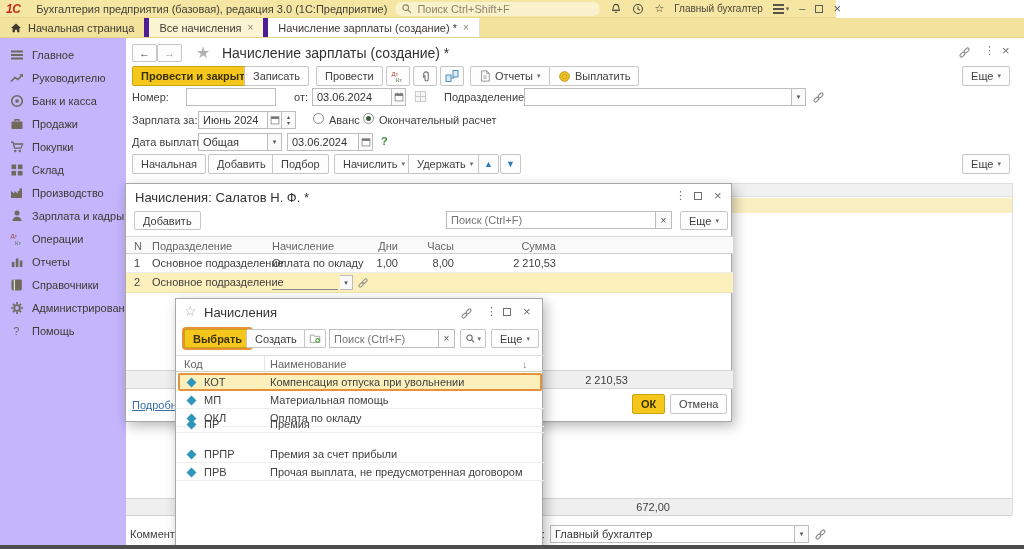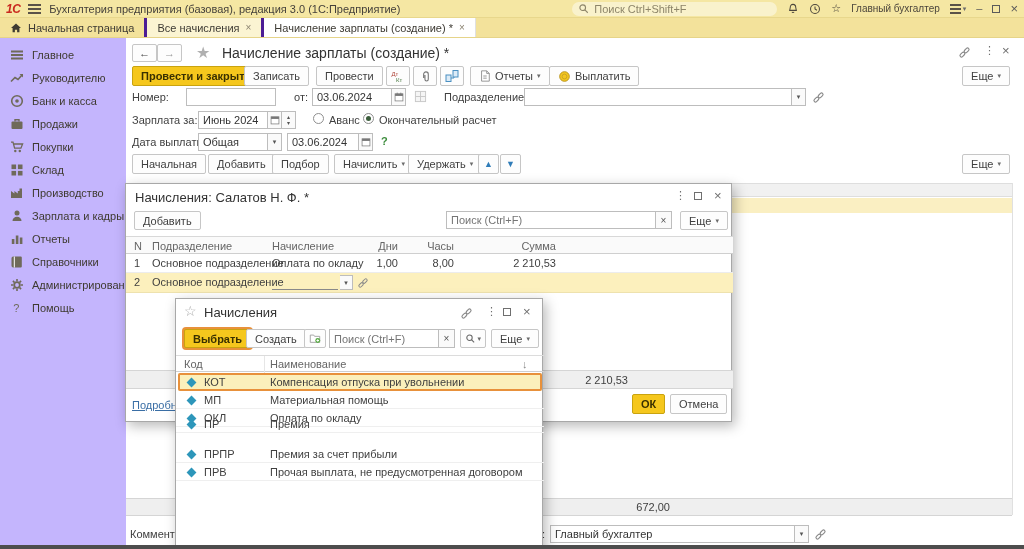--- a/index.html
+++ b/index.html
@@ -3,33 +3,33 @@
 <meta charset="utf-8">
 <style>
   * { box-sizing: border-box; margin:0; padding:0; }
   html,body { background:#888; }
   body { font-family:"Liberation Sans","DejaVu Sans",sans-serif; }
   .screen { position:relative; width:1024px; height:549px; background:#fff; overflow:hidden; font-size:11px; color:#3f3f3f; }
   .abs { position:absolute; }
   .nowrap { white-space:nowrap; }
 
   
-  .titlebar { left:0; top:0; width:1024px; height:18px; background:#f5e7a3; border-bottom:1px solid #e8d78c; display:flex; align-items:center; padding:0 6px; gap:8px; }
+  .titlebar { left:0; top:0; width:836px; height:18px; background:#f5e7a3; border-bottom:1px solid #e8d78c; display:flex; align-items:center; padding:0 6px; gap:8px; }
   .logo { color:#c9281e; font-weight:bold; font-style:italic; font-size:12px; letter-spacing:-0.5px; }
   .burger { width:13px; display:flex; flex-direction:column; gap:2px; }
   .burger i { display:block; height:2px; background:#5a5248; }
   .app-title { font-size:11px; color:#44403a; }
   .tb-right { margin-left:auto; display:flex; align-items:center; gap:10px; }
   .tb-search { display:flex; align-items:center; gap:5px; background:rgba(255,255,255,.45); border-radius:7px; height:14px; padding:0 6px; width:205px; color:#8d8569; }
   .tb-ico { color:#4c463c; font-size:11px; line-height:1; }
   .winbtn { color:#5a5a5a; font-size:11px; line-height:1; }
   .maxbox { width:8px; height:8px; border:1.4px solid #5a5a5a; display:inline-block; }
 
   .tabbar { left:0; top:18px; width:1024px; height:20px; background:#f3e29b; display:flex; border-bottom:1px solid #e6d489; }
-  .tab { display:flex; align-items:center; gap:6px; padding:0 10px; font-size:11px; color:#3d3a33; border-right:3px solid #4c1d95; }
+  .tab { display:flex; align-items:center; gap:6px; padding:0 10px; font-size:11px; color:#3d3a33; border-right:5px solid #4c1d95; }
   .tab .x { color:#8b8370; font-size:10px; }
   .tab.t2 { background:#fbf4d2; }
   .tab.t3 { background:#ffffff; border-right:1px solid #e0e0e0; }
 
   
   .sidebar { left:0; top:38px; width:126px; height:511px; background:#c4b5fd; padding-top:5px; }
   .sb-item { display:flex; align-items:center; gap:8px; height:23px; padding-left:10px; color:#3e3a30; cursor:default; }
   .sb-item svg { flex:0 0 14px; }
 
   
@@ -176,20 +176,27 @@
     </div>
     <div class="sb-item">
       <svg width="14" height="14" viewBox="0 0 14 14">
           <circle cx="7" cy="4" r="2.5" fill="#6f6a5a"></circle>
           <path d="M2.5 12 a4.5 4.2 0 0 1 9 0 Z" fill="#6f6a5a"></path>
         </svg>
       <span>Зарплата и кадры</span>
     </div>
     <div class="sb-item">
       <svg width="14" height="14" viewBox="0 0 14 14">
+          <text x="0.5" y="6" font-size="6" fill="#a0443a" font-family="Liberation Sans,sans-serif">Дт</text>
+          <text x="5" y="13" font-size="6" fill="#4a7a42" font-family="Liberation Sans,sans-serif">Кт</text>
+        </svg>
+      <span>Операции</span>
+    </div>
+    <div class="sb-item">
+      <svg width="14" height="14" viewBox="0 0 14 14">
           <rect x="1.8" y="7" width="2.6" height="5" fill="#6f6a5a"></rect>
           <rect x="5.8" y="3.5" width="2.6" height="8.5" fill="#6f6a5a"></rect>
           <rect x="9.8" y="5.5" width="2.6" height="6.5" fill="#6f6a5a"></rect>
         </svg>
       <span>Отчеты</span>
     </div>
     <div class="sb-item">
       <svg width="14" height="14" viewBox="0 0 14 14">
           <path d="M3.2 1.5 h7.6 a1 1 0 0 1 1 1 v9 a1 1 0 0 1 -1 1 H3.2 A1.7 1.7 0 0 1 1.5 10.8 v-7.6 A1.7 1.7 0 0 1 3.2 1.5 Z" fill="#6f6a5a"></path>
           <path d="M4.3 1.5 V12.5" stroke="#fff" stroke-width="1"></path>

